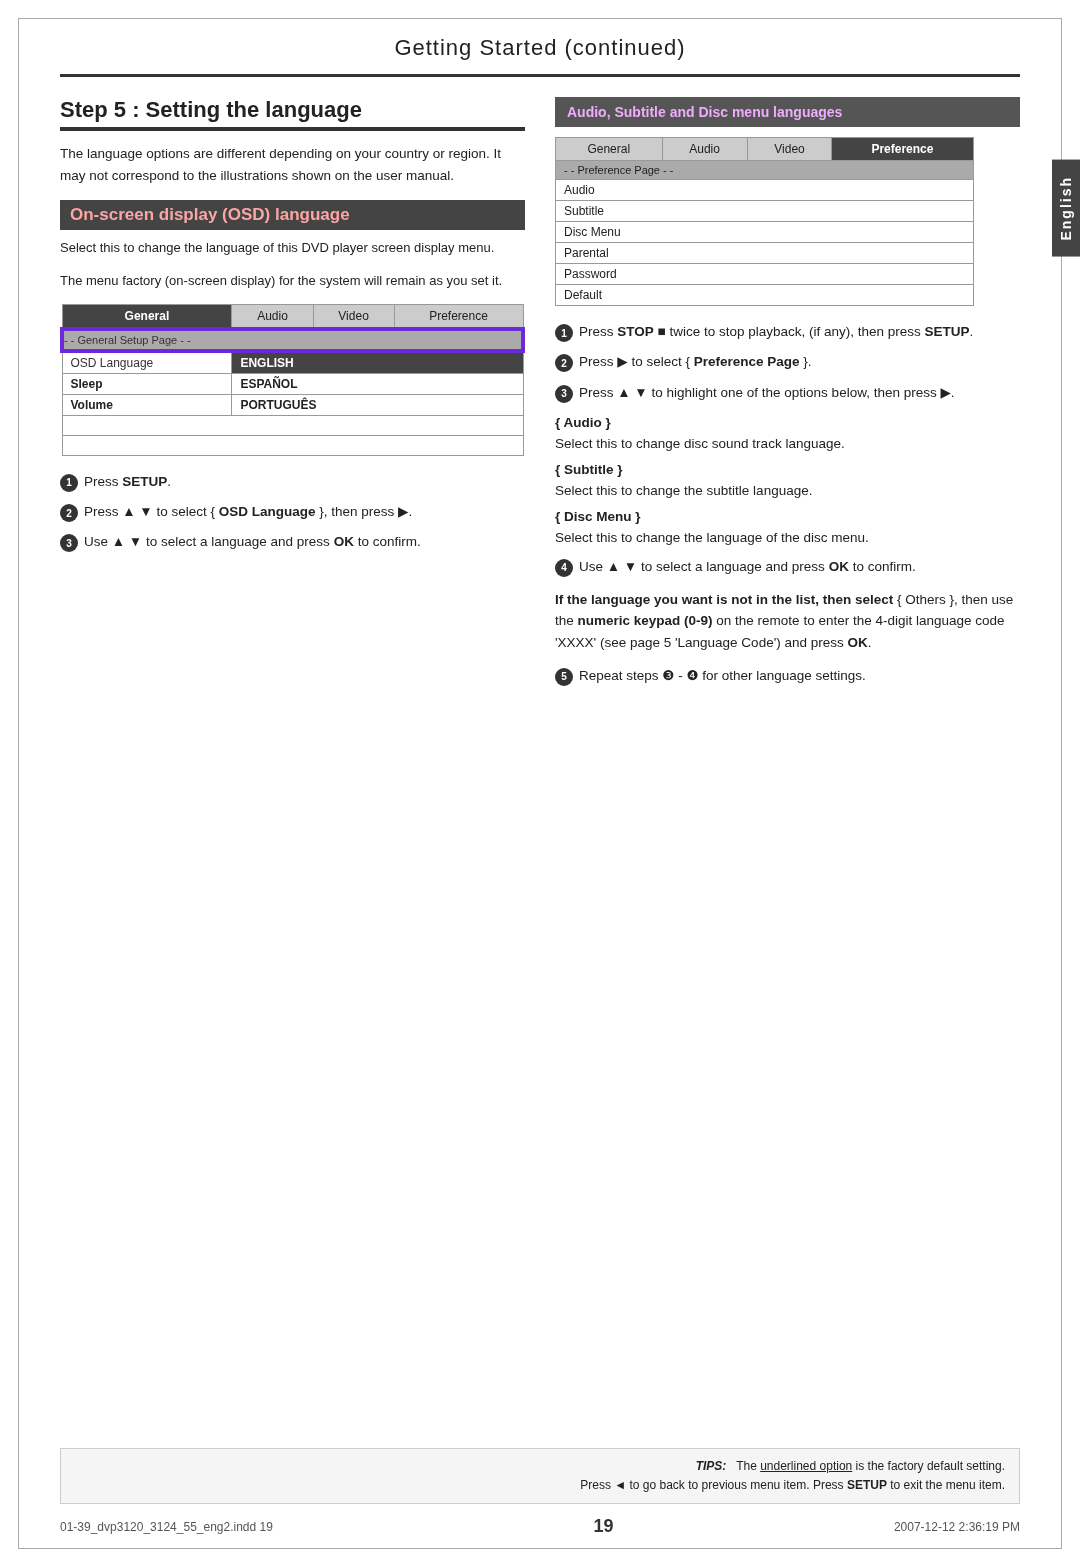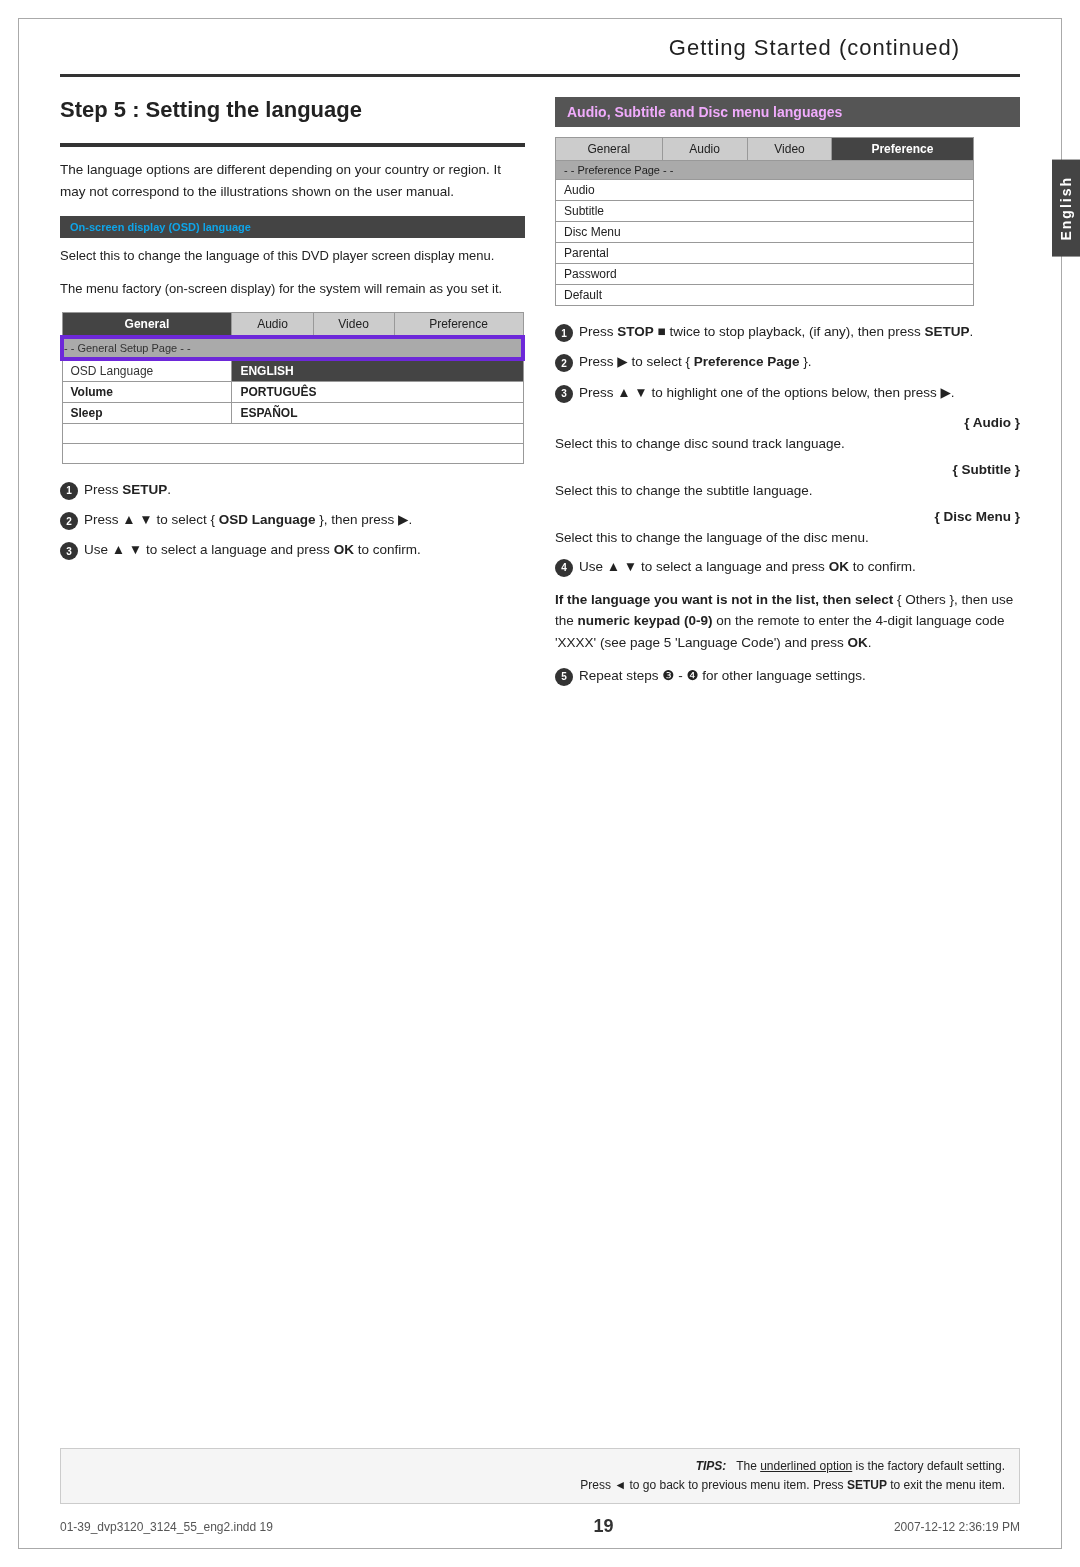--- a/index.html
+++ b/index.html
@@ -15,21 +15,21 @@
 
     .page-border {
       position: absolute;
       top: 18px; left: 18px; right: 18px; bottom: 18px;
       border: 1px solid #aaa;
       pointer-events: none;
     }
 
     
     .header {
-      text-align: right;
+      text-align: center;
       padding: 28px 60px 12px;
       border-bottom: 3px solid #333;
       margin: 0 60px;
     }
     .header-title {
       font-size: 30px;
       font-weight: bold;
       letter-spacing: 1px;
     }
     .header-title span {
@@ -72,35 +72,35 @@
     .right-col {
       flex: 1;
       min-width: 0;
     }
 
     
     .step-heading {
       font-size: 22px;
       font-weight: bold;
       border-bottom: 4px solid #333;
-      padding-bottom: 20px;
+      padding-bottom: 4px;
       margin-bottom: 12px;
     }
 
     .intro-text {
       font-size: 13.5px;
       line-height: 1.6;
       margin-bottom: 14px;
     }
 
     
     .section-header-dark {
       background: #444;
-      color: #0ea5e9;
-      font-size: 11px;
+      color: #fca5a5;
+      font-size: 17px;
       font-weight: bold;
       padding: 5px 10px;
       margin-bottom: 8px;
     }
 
     .section-text {
       font-size: 13px;
       line-height: 1.6;
       margin-bottom: 12px;
     }
@@ -226,21 +226,20 @@
       align-items: flex-start;
       margin-bottom: 10px;
       font-size: 13.5px;
       line-height: 1.5;
     }
 
     .sub-section-title {
       font-weight: bold;
       font-size: 13.5px;
       margin: 8px 0 4px 0;
-      text-align: right;
     }
     .sub-section-text {
       font-size: 13.5px;
       line-height: 1.5;
       margin-bottom: 8px;
     }
 
     
     .footer {
       position: absolute;
@@ -331,26 +330,26 @@
       </thead>
       <tbody>
         <tr class="page-row">
           <td colspan="4">- -  General Setup Page  - -</td>
         </tr>
         <tr class="osd-row">
           <td>OSD Language</td>
           <td colspan="3">ENGLISH</td>
         </tr>
         <tr class="lang-row">
+          <td>Sleep</td>
+          <td colspan="3">ESPAÑOL</td>
+        </tr>
+        <tr class="lang-row">
           <td>Volume</td>
           <td colspan="3">PORTUGUÊS</td>
-        </tr>
-        <tr class="lang-row">
-          <td>Sleep</td>
-          <td colspan="3">ESPAÑOL</td>
         </tr>
         <tr>
             <td colspan="4" style="height:20px;"></td>
           </tr>
         <tr>
             <td colspan="4" style="height:20px;"></td>
           </tr>
       </tbody>
     </table>
 

